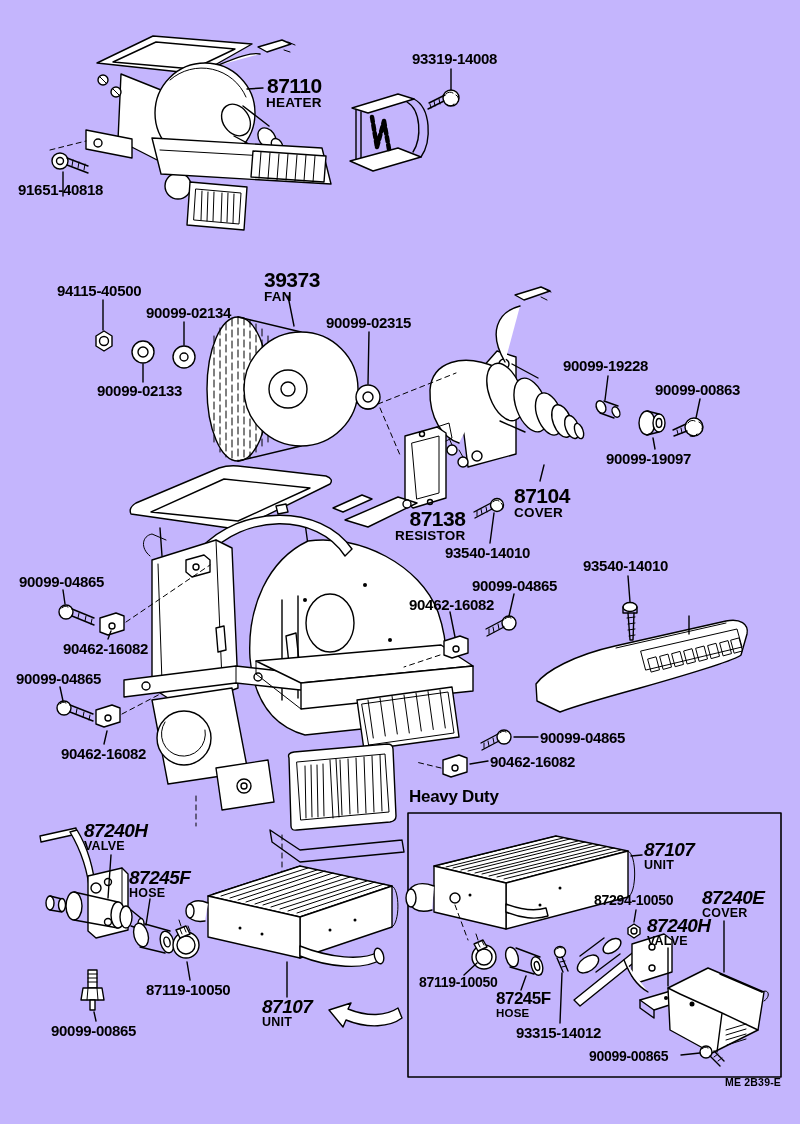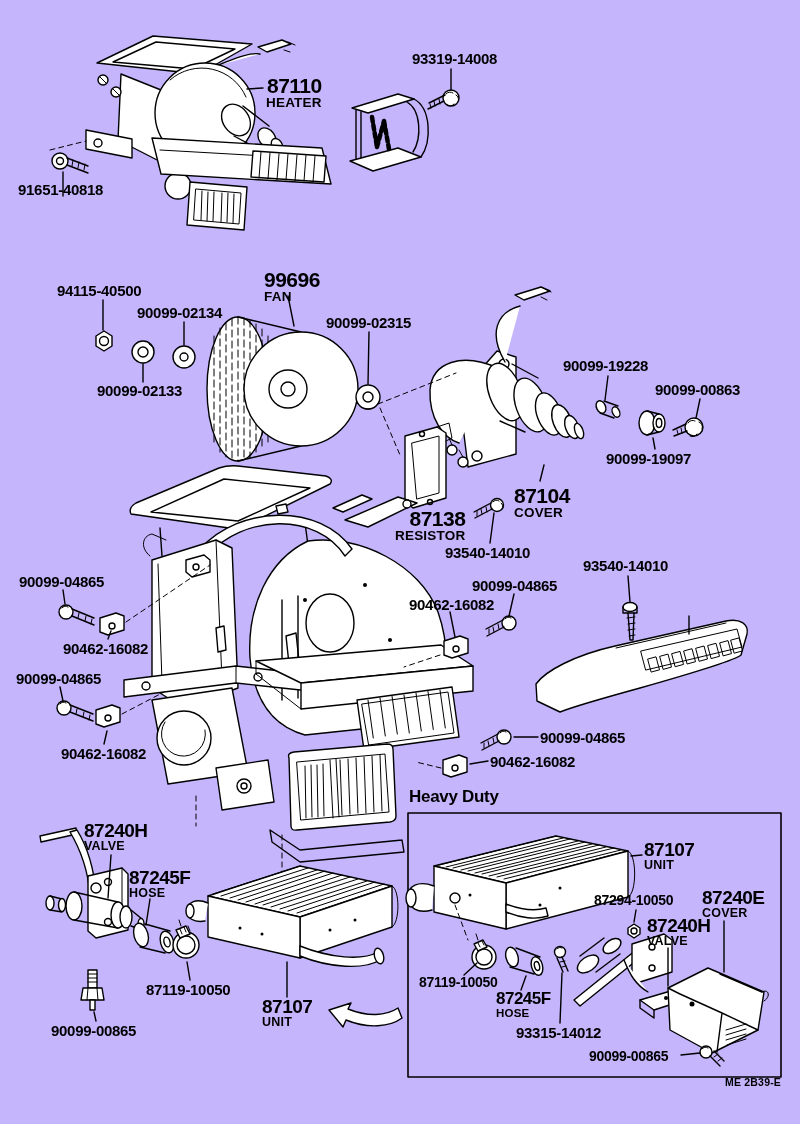--- a/index.html
+++ b/index.html
@@ -12,21 +12,21 @@
   #art .thin{stroke-width:1;}
   #art .dash{stroke-dasharray:5 4;}
   #art .dash2{stroke-dasharray:7 4;}
   #art .ldr{stroke-width:1.2;}
   #art .thick{stroke-width:4.5;stroke-dasharray:5 3;}
   .lbl{position:absolute;white-space:nowrap;color:#000;font-weight:700;letter-spacing:-0.3px;line-height:1.05;}
   .s15{font-size:15px;}
   .s14{font-size:14px;}
   .big .num{font-size:21px;letter-spacing:-0.5px;text-align:right;}
   .big .sub{font-size:13.5px;margin-top:-1px;letter-spacing:0.2px;}
-  .mid .num{font-size:19px;letter-spacing:-0.5px;}
+  .mid .num{font-size:19px;letter-spacing:-0.5px;font-style:italic;}
   .mid .sub{font-size:12.5px;margin-top:-1px;letter-spacing:0.2px;}
   .sm .num{font-size:17px;letter-spacing:-0.5px;}
   .sm .sub{font-size:11.5px;margin-top:-1px;letter-spacing:0.2px;}
   .note{font-size:18px;line-height:1.25;}
   .s16{font-size:17px;}
   .footer{font-size:10.5px;letter-spacing:0.2px;}
 </style>
 </head>
 <body>
 
@@ -416,23 +416,23 @@
   </g>
 </svg>
 
   <div class="lbl s15" style="left:412px;top:51px">93319-14008</div>
   <div class="lbl big" style="left:266px;top:75px">
     <div class="num">87110</div>
     <div class="sub">HEATER</div>
   </div>
   <div class="lbl s15" style="left:18px;top:182px">91651-40818</div>
   <div class="lbl s15" style="left:57px;top:283px">94115-40500</div>
-  <div class="lbl s15" style="left:137px;top:305px">90099-02134</div>
+  <div class="lbl s15" style="left:146px;top:305px">90099-02134</div>
   <div class="lbl big" style="left:264px;top:269px">
-    <div class="num">99696</div>
+    <div class="num">39373</div>
     <div class="sub">FAN</div>
   </div>
   <div class="lbl s15" style="left:326px;top:315px">90099-02315</div>
   <div class="lbl s15" style="left:97px;top:383px">90099-02133</div>
   <div class="lbl s15" style="left:563px;top:358px">90099-19228</div>
   <div class="lbl s15" style="left:655px;top:382px">90099-00863</div>
   <div class="lbl s15" style="left:606px;top:451px">90099-19097</div>
   <div class="lbl big" style="left:514px;top:485px">
     <div class="num">87104</div>
     <div class="sub">COVER</div>

